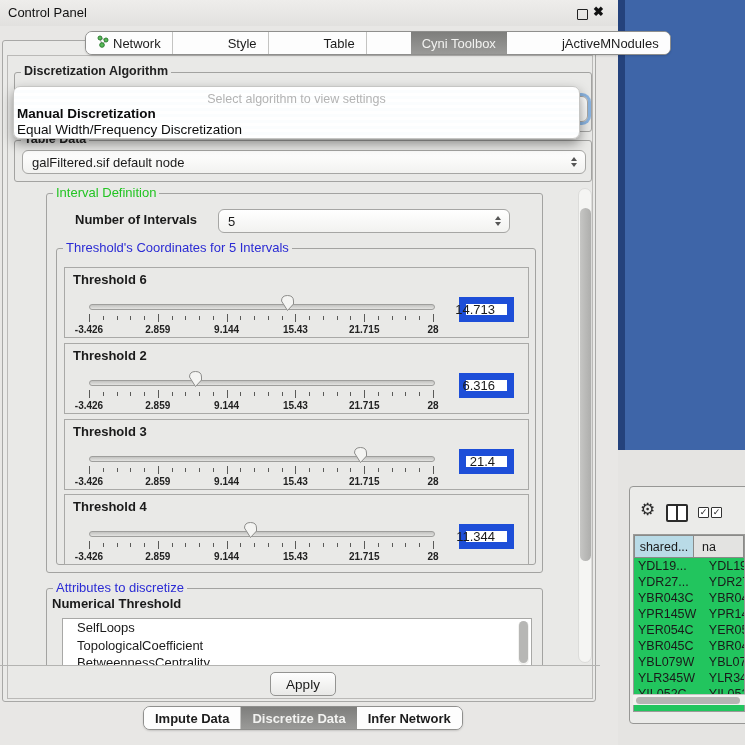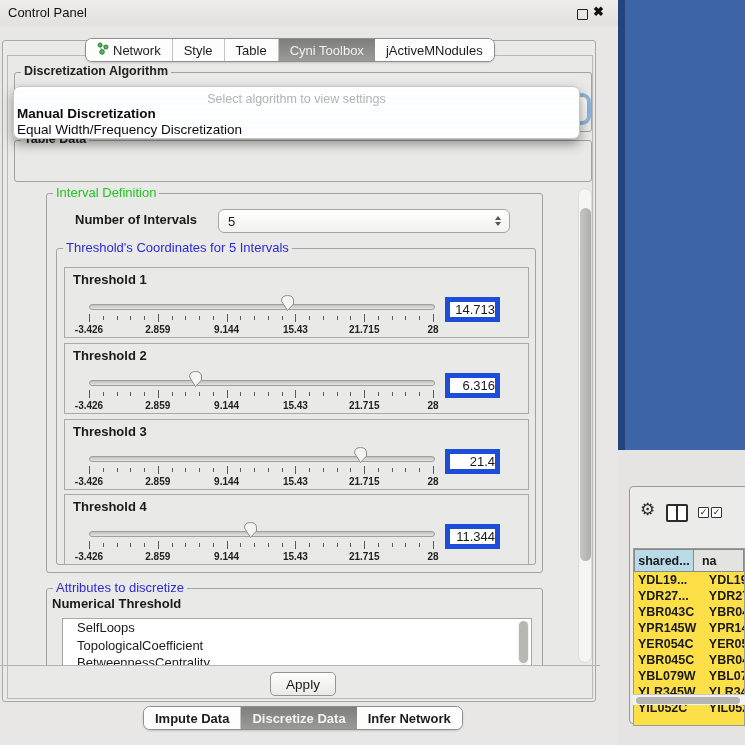--- a/index.html
+++ b/index.html
@@ -14,21 +14,21 @@
   #title-text{left:8px;top:5px;font-size:13px;color:#111;}
   #float-btn{left:577px;top:9px;width:9px;height:9px;border:1.5px solid #222;border-radius:1px;background:transparent;}
   #close-btn{left:593px;top:4px;font-size:13px;font-weight:bold;color:#111;}
 
   #outer-panel{left:2px;top:40px;width:592px;height:660px;border:1px solid #a8a8a6;border-radius:3px;background:#eaeae8;}
   #inner-panel{left:7px;top:55px;width:584px;height:642px;border:1px solid #bab9b7;background:#e9e9e7;}
 
   
   .tabbar{display:flex;height:22px;border:1px solid #8f8f8d;border-radius:7px;overflow:hidden;background:#fdfdfd;
           box-shadow:0 1px 2px rgba(0,0,0,.15);z-index:20;}
-  #top-tabs{left:85px;top:38px;}
+  #top-tabs{left:85px;top:31px;gap:44px;}
   #bottom-tabs{left:143px;top:706px;}
   .tab{display:flex;align-items:center;gap:4px;padding:0 11px;font-size:13px;color:#1c1c1c;background:#fdfdfd;
        border-right:1px solid #c4c4c2;white-space:nowrap;}
   .tab:last-child{border-right:none;}
   .tab.sel{background:linear-gradient(#7e7e7c,#9a9a98);color:#f2f2f0;border-right:none;}
   #bottom-tabs .tab{font-weight:bold;}
 
   
   .group{border:1px solid #a3a3a1;border-radius:3px;}
   .gtitle{position:absolute;top:-9px;left:6px;background:#e9e9e7;padding:0 3px;font-size:12.5px;font-weight:bold;color:#222;}
@@ -61,22 +61,22 @@
   .thr-panel{position:absolute;left:64px;width:463px;height:69px;border:1px solid #a9a9a7;background:#e9e9e7;}
   .thr-label{position:absolute;left:8px;top:4px;font-size:13px;font-weight:bold;}
   .thr-track{position:absolute;left:24px;top:36px;width:344px;height:4px;border:1px solid #9e9e9c;border-radius:3px;
              background:linear-gradient(#c2c2c0,#e3e3e1);}
   .thr-thumb{position:absolute;top:26px;width:15px;height:18px;}
   .tick{position:absolute;width:1px;background:#5a5a58;}
   .tick.tall{height:8px;}
   .tick.short{height:4px;margin-top:2px;}
   .tickrow{position:absolute;left:24px;top:46px;width:345px;height:9px;}
   .ticklabel{position:absolute;top:56px;transform:translateX(-50%);font-size:10px;font-weight:bold;color:#222;white-space:nowrap;}
-  .thr-value{position:absolute;left:380px;top:29px;width:55px;height:25px;background:#fff;border:5px solid #1d4ed8;
-             font-size:13px;display:flex;align-items:center;justify-content:flex-end;padding-right:0;box-sizing:border-box;}
+  .thr-value{position:absolute;left:394px;top:29px;width:55px;height:25px;background:#fff;border:7px solid #1d4ed8;
+             font-size:13px;display:flex;align-items:center;justify-content:flex-end;padding-right:12px;box-sizing:border-box;}
 
   #attr-group{left:46px;top:402px;width:495px;height:90px;}
   #numattr-label{left:52px;top:410px;font-size:13px;font-weight:bold;}
   #attr-list{left:62px;top:432px;width:468px;height:60px;background:#fff;border:1px solid #a8a8a6;}
   .attr-item{font-size:13px;padding:1px 0 1px 14px;line-height:15.5px;white-space:nowrap;}
   #attr-scroll{position:absolute;right:2px;top:2px;width:11px;height:44px;background:#f2f2f0;border-radius:6px;}
   #attr-thumb{position:absolute;left:1px;top:0;width:9px;height:42px;background:#b7b7b5;border-radius:5px;}
 
   #main-scrollbar{left:578px;top:2px;width:14px;height:475px;background:#f5f5f3;border:1px solid #dcdcda;border-radius:7px;box-sizing:border-box;}
   #main-thumb{left:579.5px;top:22px;width:11px;height:353px;background:linear-gradient(90deg,#c6c6c4,#aeaeac);border-radius:6px;}
@@ -90,21 +90,21 @@
   
   #table-area{left:618px;top:450px;width:127px;height:295px;background:#e5e4e2;}
   #table-title{left:19px;top:9px;font-size:13px;color:#1c1c1c;margin-top:33px;}
   #browser-panel{left:11px;top:36px;width:120px;height:236px;background:#ebebe9;border:1px solid #979795;border-radius:4px;}
   #gear-icon{left:22px;top:51px;font-size:17px;line-height:17px;color:#2b2b2b;}
   #cols-icon{left:48px;top:54px;width:18px;height:14px;border:2px solid #2b2b2b;border-radius:2px;background:#fff;}
   #cols-icon div{position:absolute;left:8px;top:0;width:2px;height:14px;background:#2b2b2b;}
   .chk{position:absolute;top:57px;width:9px;height:9px;border:1.5px solid #333;border-radius:1px;background:#fff;
        font-size:9px;line-height:9px;text-align:center;color:#222;}
   #chk1{left:80px;} #chk2{left:93px;}
-  #data-table{left:15px;top:98px;width:112px;height:178px;background:#fde047;border:1px solid #9a9a98;box-sizing:border-box;font-weight:bold;}
+  #data-table{left:15px;top:84px;width:112px;height:178px;background:#22c55e;border:1px solid #9a9a98;box-sizing:border-box;}
   #thead{display:flex;height:23px;}
   .th{box-sizing:border-box;border:1px solid #8a8a88;font-size:12.5px;display:flex;align-items:center;height:23px;}
   #th1{width:74px;background:var(--hdr-blue);justify-content:center;}
   #th2{width:60px;background:#e3e3e1;border-left:none;padding-left:8px;}
   .trow{display:flex;height:16px;font-size:12.5px;align-items:center;}
   .td1{width:70px;padding-left:4px;overflow:hidden;white-space:nowrap;}
   .td2{width:38px;padding-left:6px;overflow:hidden;white-space:nowrap;}
   #hscroll{left:15px;top:244px;width:112px;height:10px;background:#f2f2f0;border-top:1px solid #c6c6c4;}
   #hthumb{position:absolute;left:3px;top:1.5px;width:104px;height:7px;background:#b5b5b3;border-radius:4px;}
 </style>
@@ -163,39 +163,46 @@
       <div id="popup-hint" class="abs">Select algorithm to view settings</div>
       <div id="popup-items">
           <div class="popup-item abs" style="top: 19px; font-weight: bold;">Manual Discretization</div>
           <div class="popup-item abs" style="top: 35px; font-weight: normal;">Equal Width/Frequency Discretization</div>
         </div>
     </div>
 
     <div id="tabledata-group" class="abs group">
       <span class="gtitle">Table Data</span>
     </div>
+    <div id="tabledata-combo" class="abs combo">
+      <span>galFiltered.sif default node</span>
+      <span class="stepper">
+          <span class="up"></span>
+          <span class="down"></span>
+        </span>
+    </div>
 
     <div id="viewport" class="abs">
       <div id="interval-group" class="abs group">
         <span class="gtitle green">Interval Definition</span>
       </div>
       <span id="noi-label" class="abs">Number of Intervals</span>
       <div id="noi-combo" class="abs combo">
         <span>5</span>
         <span class="stepper">
             <span class="up"></span>
             <span class="down"></span>
           </span>
       </div>
       <div id="thr-group" class="abs group">
         <span class="gtitle blue">Threshold's Coordinates for 5 Intervals</span>
       </div>
       <div id="thresholds">
           <div class="thr-panel" style="top: 81px;">
-            <div class="thr-label">Threshold 1</div>
+            <div class="thr-label">Threshold 6</div>
             <div class="thr-track"></div>
             <div class="thr-thumb" style="left: 215.056px;"><svg width="15" height="18" viewBox="0 0 15 18">
                 <path d="M1.5,7 Q1.5,1.5 7.5,1.5 Q13.5,1.5 13.5,7 L13.5,10 L7.5,16.5 Z" fill="#f4f4f2" stroke="#8d8d8b" stroke-width="1"></path>
               </svg></div>
             <div class="tickrow">
               <div class="tick tall" style="left: 0px;"></div>
               <div class="tick short" style="left: 13.76px;"></div>
               <div class="tick short" style="left: 27.52px;"></div>
               <div class="tick short" style="left: 41.28px;"></div>
               <div class="tick short" style="left: 55.04px;"></div>

